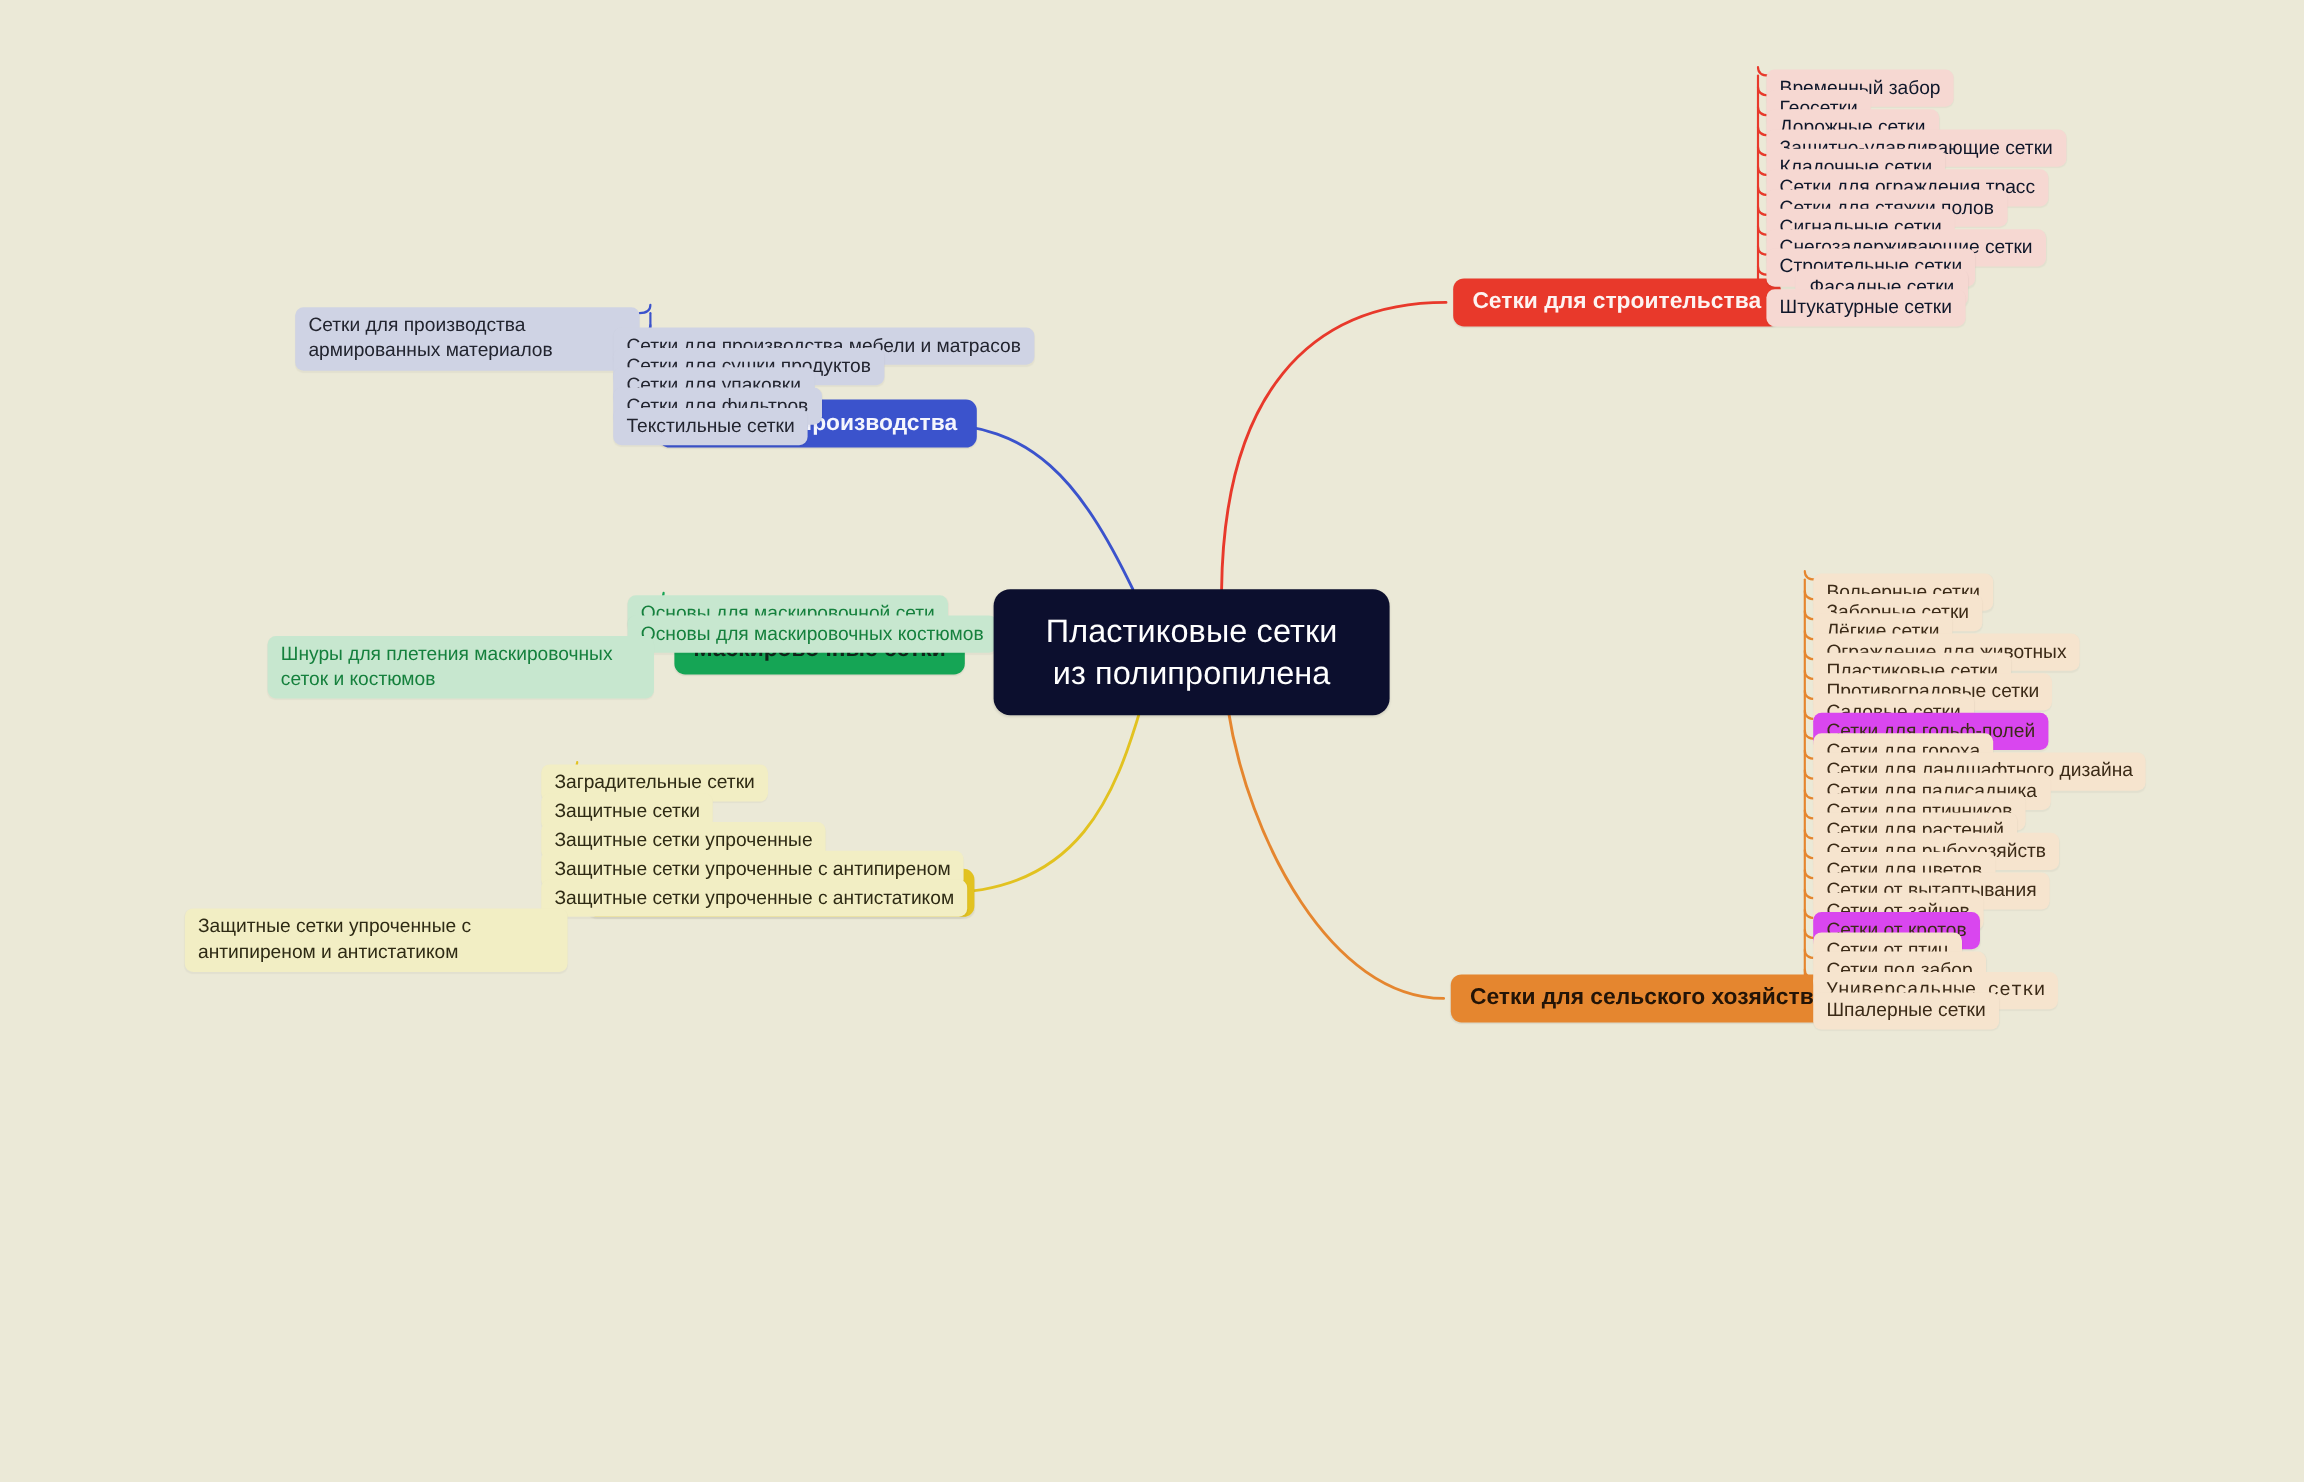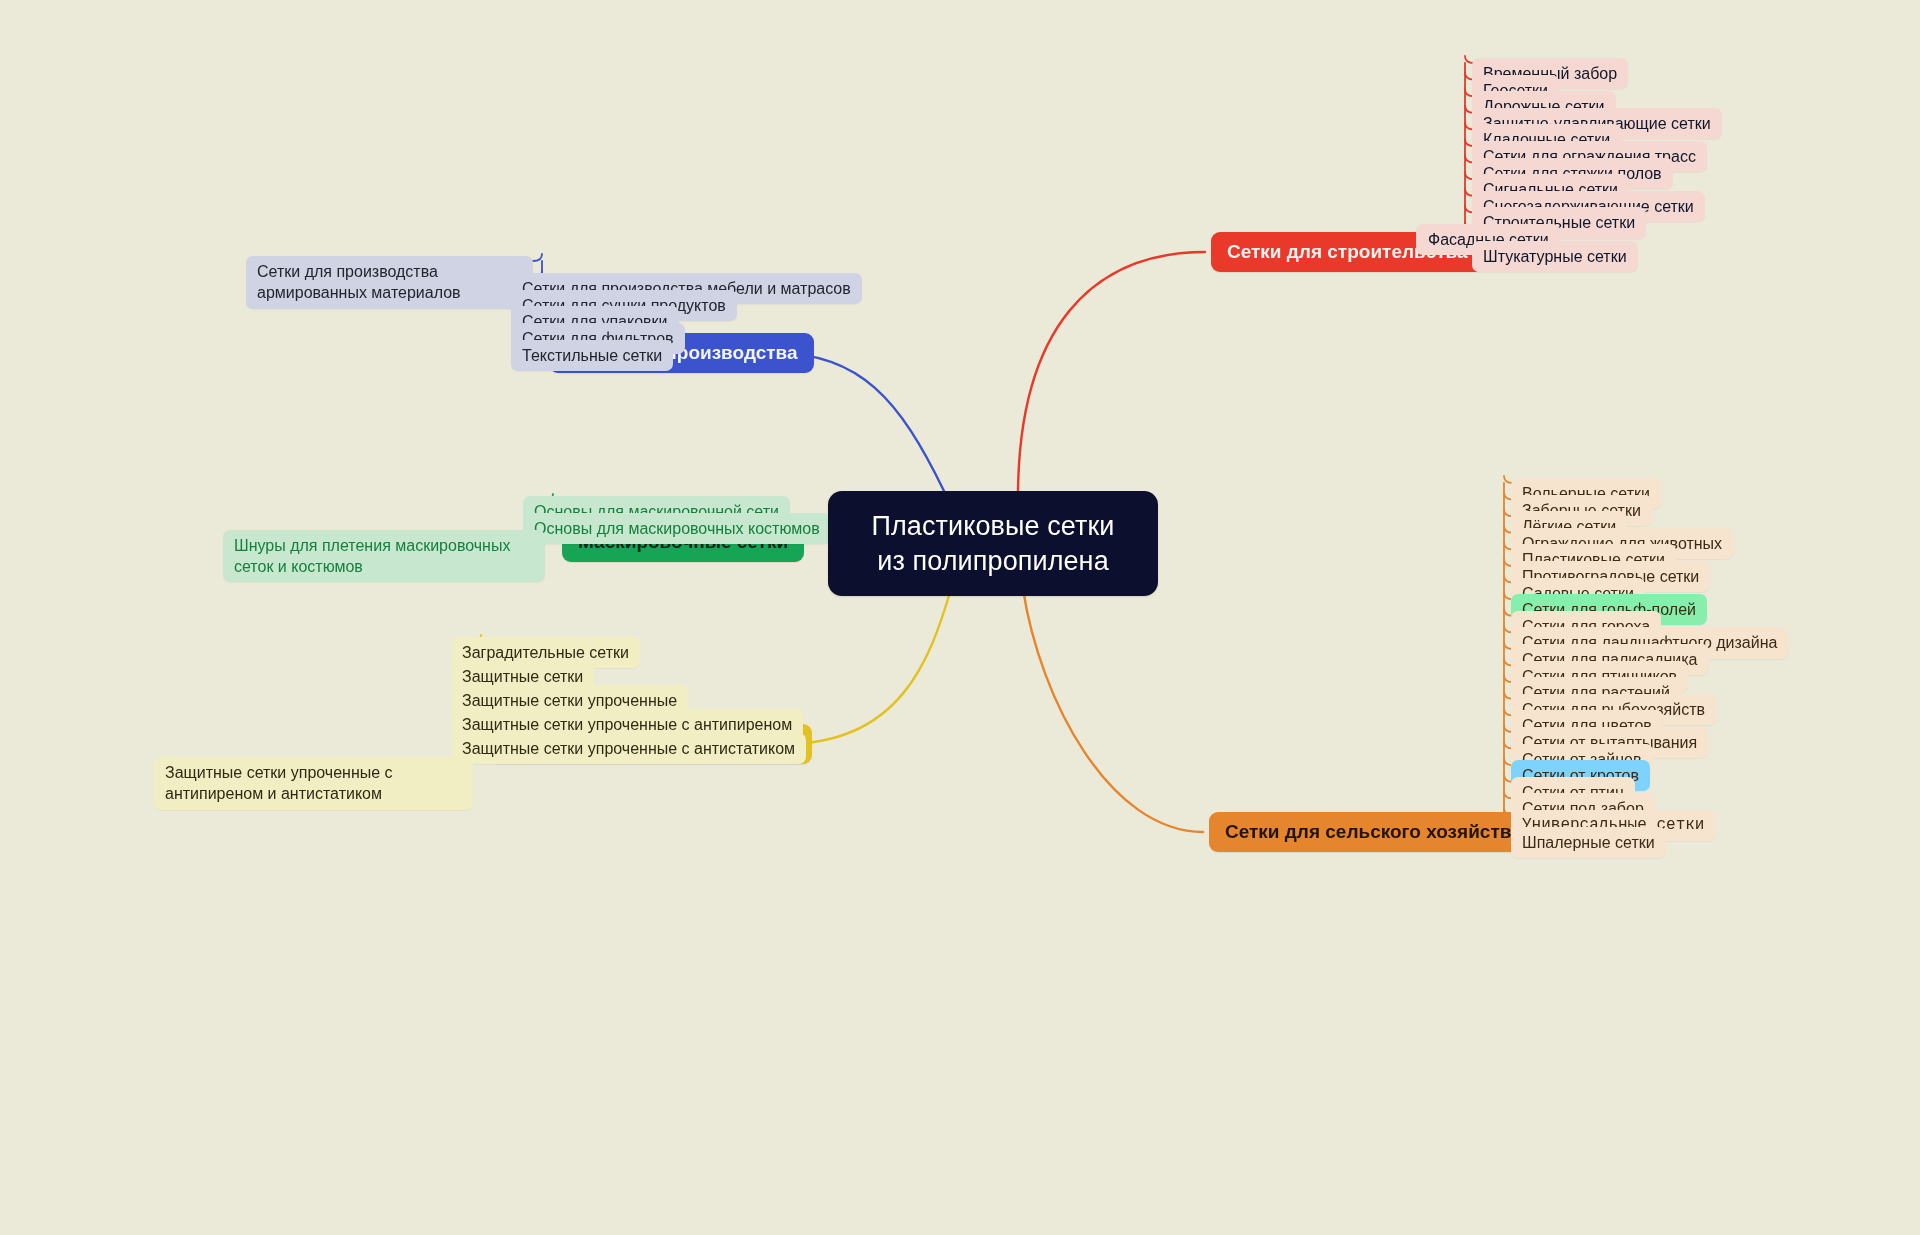--- a/index.html
+++ b/index.html
@@ -143,21 +143,21 @@
       <div class="leaf leaf-construction right" style="background: rgb(246, 216, 210); top: 58px; left: 1472px;">Временный забор</div>
       <div class="leaf leaf-construction right" style="background: rgb(246, 216, 210); top: 74.6px; left: 1472px;">Геосетки</div>
       <div class="leaf leaf-construction right" style="background: rgb(246, 216, 210); top: 91.2px; left: 1472px;">Дорожные сетки</div>
       <div class="leaf leaf-construction right" style="background: rgb(246, 216, 210); top: 107.8px; left: 1472px;">Защитно-улавливающие сетки</div>
       <div class="leaf leaf-construction right" style="background: rgb(246, 216, 210); top: 124.4px; left: 1472px;">Кладочные сетки</div>
       <div class="leaf leaf-construction right" style="background: rgb(246, 216, 210); top: 141px; left: 1472px;">Сетки для ограждения трасс</div>
       <div class="leaf leaf-construction right" style="background: rgb(246, 216, 210); top: 157.6px; left: 1472px;">Сетки для стяжки полов</div>
       <div class="leaf leaf-construction right" style="background: rgb(246, 216, 210); top: 174.2px; left: 1472px;">Сигнальные сетки</div>
       <div class="leaf leaf-construction right" style="background: rgb(246, 216, 210); top: 190.8px; left: 1472px;">Снегозадерживающие сетки</div>
       <div class="leaf leaf-construction right" style="background: rgb(246, 216, 210); top: 207.4px; left: 1472px;">Строительные сетки</div>
-      <div class="leaf leaf-construction right" style="background: rgb(246, 216, 210); top: 224px; left: 1416px; padding-left: 12px;">Фасадные сетки</div>
+      <div class="leaf leaf-construction right" style="background: rgb(246, 216, 210); top: 224px; left: 1496px; padding-left: 12px;">Фасадные сетки</div>
       <div class="leaf leaf-construction right" style="background: rgb(246, 216, 210); top: 240.6px; left: 1472px;">Штукатурные сетки</div>
       <div class="branch-node bn-production" style="left: 549px; top: 333px; background: rgb(59, 83, 204);">Сетки для производства</div>
       <div class="leaf leaf-production left wrap" style="background: rgb(207, 211, 228); width: 265px; top: 256px; left: 246px;">Сетки для производства армированных материалов</div>
       <div class="leaf leaf-production left" style="background: rgb(207, 211, 228); top: 272.8px; left: 511px;">Сетки для производства мебели и матрасов</div>
       <div class="leaf leaf-production left" style="background: rgb(207, 211, 228); top: 289.6px; left: 511px; text-align: right;">Сетки для сушки продуктов</div>
       <div class="leaf leaf-production left" style="background: rgb(207, 211, 228); top: 306.4px; left: 511px;">Сетки для упаковки</div>
       <div class="leaf leaf-production left" style="background: rgb(207, 211, 228); top: 323.2px; left: 511px;">Сетки для фильтров</div>
       <div class="leaf leaf-production left" style="background: rgb(207, 211, 228); top: 340px; left: 511px;">Текстильные сетки</div>
       <div class="branch-node bn-camouflage" style="left: 562px; top: 522px; background: rgb(21, 165, 85);">Маскировочные сетки</div>
       <div class="leaf leaf-camouflage left" style="background: rgb(199, 231, 207); top: 496px; left: 523px;">Основы для маскировочной сети</div>
@@ -171,31 +171,31 @@
       <div class="leaf leaf-defense left" style="background: rgb(242, 238, 196); top: 733px; left: 451px;">Защитные сетки упроченные с антистатиком</div>
       <div class="leaf leaf-defense left wrap" style="background: rgb(242, 238, 196); width: 297px; top: 757px; left: 154px;">Защитные сетки упроченные с антипиреном и антистатиком</div>
       <div class="branch-node bn-agriculture" style="left: 1209px; top: 812px; background: rgb(229, 134, 47);">Сетки для сельского хозяйства</div>
       <div class="leaf leaf-agriculture right" style="background: rgb(246, 228, 206); top: 478px; left: 1511px;">Вольерные сетки</div>
       <div class="leaf leaf-agriculture right" style="background: rgb(246, 228, 206); top: 494.6px; left: 1511px;">Заборные сетки</div>
       <div class="leaf leaf-agriculture right" style="background: rgb(246, 228, 206); top: 511.2px; left: 1511px;">Лёгкие сетки</div>
       <div class="leaf leaf-agriculture right" style="background: rgb(246, 228, 206); top: 527.8px; left: 1511px;">Ограждение для животных</div>
       <div class="leaf leaf-agriculture right" style="background: rgb(246, 228, 206); top: 544.4px; left: 1511px;">Пластиковые сетки</div>
       <div class="leaf leaf-agriculture right" style="background: rgb(246, 228, 206); top: 561px; left: 1511px;">Противоградовые сетки</div>
       <div class="leaf leaf-agriculture right" style="background: rgb(246, 228, 206); top: 577.6px; left: 1511px;">Садовые сетки</div>
-      <div class="leaf leaf-agriculture right" style="background: #86efac; top: 594.2px; left: 1511px;">Сетки для гольф-полей</div>
+      <div class="leaf leaf-agriculture right" style="background: #d946ef; top: 594.2px; left: 1511px;">Сетки для гольф-полей</div>
       <div class="leaf leaf-agriculture right" style="background: rgb(246, 228, 206); top: 610.8px; left: 1511px;">Сетки для гороха</div>
       <div class="leaf leaf-agriculture right" style="background: rgb(246, 228, 206); top: 627.4px; left: 1511px;">Сетки для ландшафтного дизайна</div>
       <div class="leaf leaf-agriculture right" style="background: rgb(246, 228, 206); top: 644px; left: 1511px;">Сетки для палисадника</div>
       <div class="leaf leaf-agriculture right" style="background: rgb(246, 228, 206); top: 660.6px; left: 1511px;">Сетки для птичников</div>
       <div class="leaf leaf-agriculture right" style="background: rgb(246, 228, 206); top: 677.2px; left: 1511px;">Сетки для растений</div>
       <div class="leaf leaf-agriculture right" style="background: rgb(246, 228, 206); top: 693.8px; left: 1511px;">Сетки для рыбохозяйств</div>
       <div class="leaf leaf-agriculture right" style="background: rgb(246, 228, 206); top: 710.4px; left: 1511px;">Сетки для цветов</div>
       <div class="leaf leaf-agriculture right" style="background: rgb(246, 228, 206); top: 727px; left: 1511px;">Сетки от вытаптывания</div>
       <div class="leaf leaf-agriculture right" style="background: rgb(246, 228, 206); top: 743.6px; left: 1511px;">Сетки от зайцев</div>
-      <div class="leaf leaf-agriculture right" style="background: #7dd3fc; top: 760.2px; left: 1511px;">Сетки от кротов</div>
+      <div class="leaf leaf-agriculture right" style="background: #d946ef; top: 760.2px; left: 1511px;">Сетки от кротов</div>
       <div class="leaf leaf-agriculture right" style="background: rgb(246, 228, 206); top: 776.8px; left: 1511px;">Сетки от птиц</div>
       <div class="leaf leaf-agriculture right" style="background: rgb(246, 228, 206); top: 793.4px; left: 1511px;">Сетки под забор</div>
       <div class="leaf leaf-agriculture right" style="background: rgb(246, 228, 206); top: 810px; left: 1511px; font-family: Liberation Mono, monospace;">Универсальные сетки</div>
       <div class="leaf leaf-agriculture right" style="background: rgb(246, 228, 206); top: 826.6px; left: 1511px;">Шпалерные сетки</div>
       <div class="root-node" style="left: 828px; top: 491px; width: 278px; background: rgb(12, 15, 46); color: rgb(255, 255, 255);">Пластиковые сетки
 из полипропилена</div>
     </div>
 </div>
 
 </body></html>

